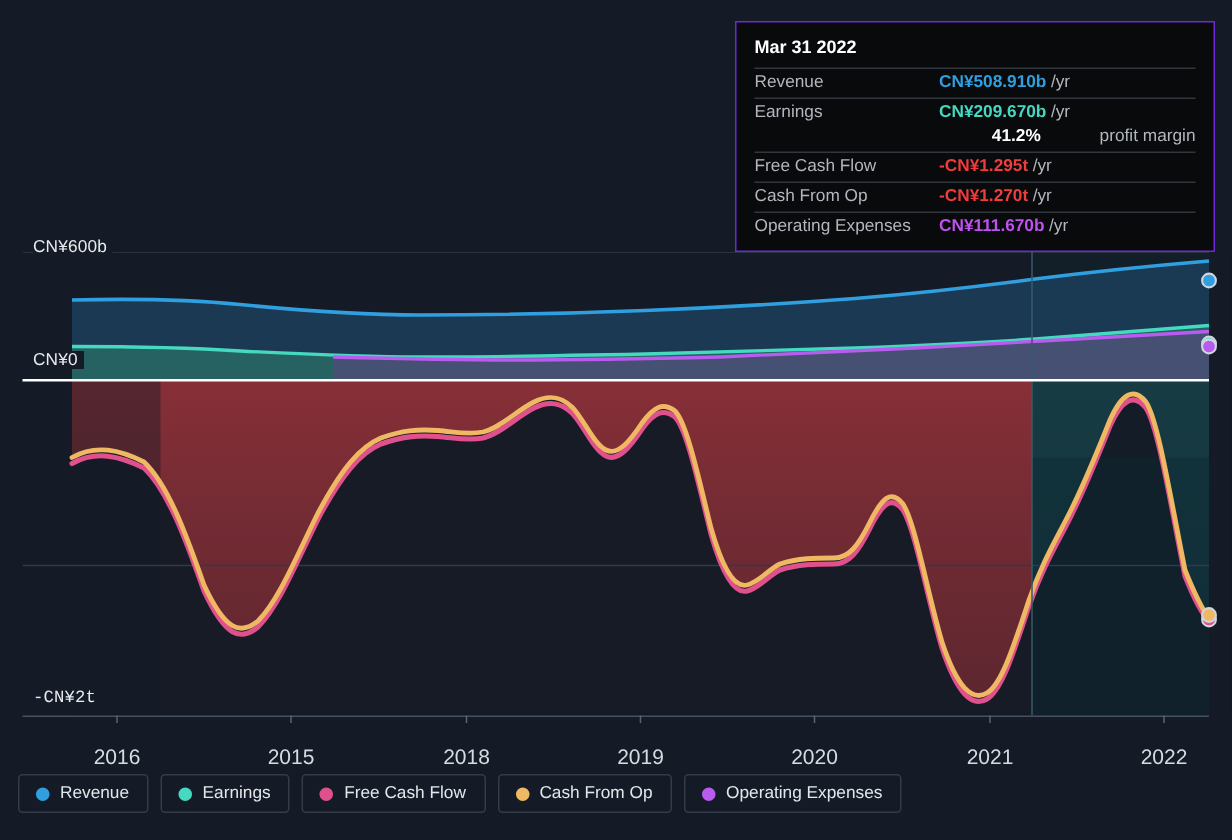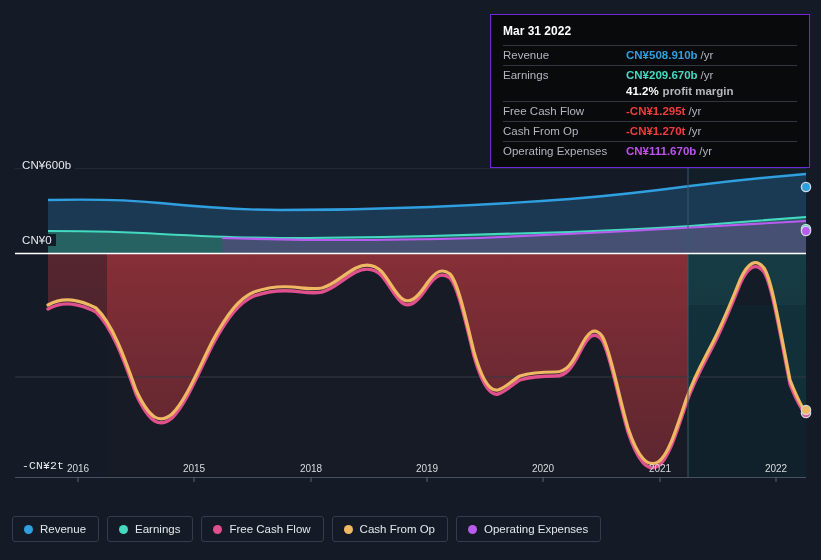--- a/index.html
+++ b/index.html
@@ -32,23 +32,23 @@
     white-space: nowrap;
     background: #141b26;
     padding: 0 4px 0 0;
   }
   .y-top  { left: 22px; top: 159px; }
   .y-zero { left: 22px; top: 234px; }
   .y-bot  { left: 22px; top: 459px; font-family: Liberation Mono, monospace; }
 
   .x-label {
     position: absolute;
-    top: 463px;
+    top: 496px;
     color: #d7dbe0;
-    font-size: 10px;
+    font-size: 14px;
     transform: translateX(-50%);
     white-space: nowrap;
   }
 
   
   .tooltip {
     position: absolute;
     left: 466px; top: 14px;
     width: 320px;
     background: #090a0c;
@@ -64,29 +64,29 @@
     padding: 1px 0 7px 0;
   }
   .tt-row {
     display: flex;
     align-items: baseline;
     border-top: 1px solid #31363f;
     padding: 3px 0 3px 0;
     font-size: 11.5px;
     line-height: 13px;
   }
-  .tt-row.noline { border-top: none; padding-top: 0; }
+  .tt-row.noline { border-top: none; padding-top: 0; justify-content: space-between; }
   .tt-key {
     color: #b2b6bd;
     width: 123px;
     flex: 0 0 123px;
   }
   .tt-val { font-weight: bold; }
   .tt-unit { color: #b2b6bd; font-weight: normal; margin-left: 3px; text-align: right; }
-  .tt-sub { color: #b2b6bd; font-weight: bold; margin-left: 4px; }
+  .tt-sub { color: #b2b6bd; font-weight: normal; margin-left: 4px; }
 
   
   .legend {
     position: absolute;
     left: 12px; top: 516px;
     display: flex;
     gap: 8px;
   }
   .legend-item {
     display: flex;

